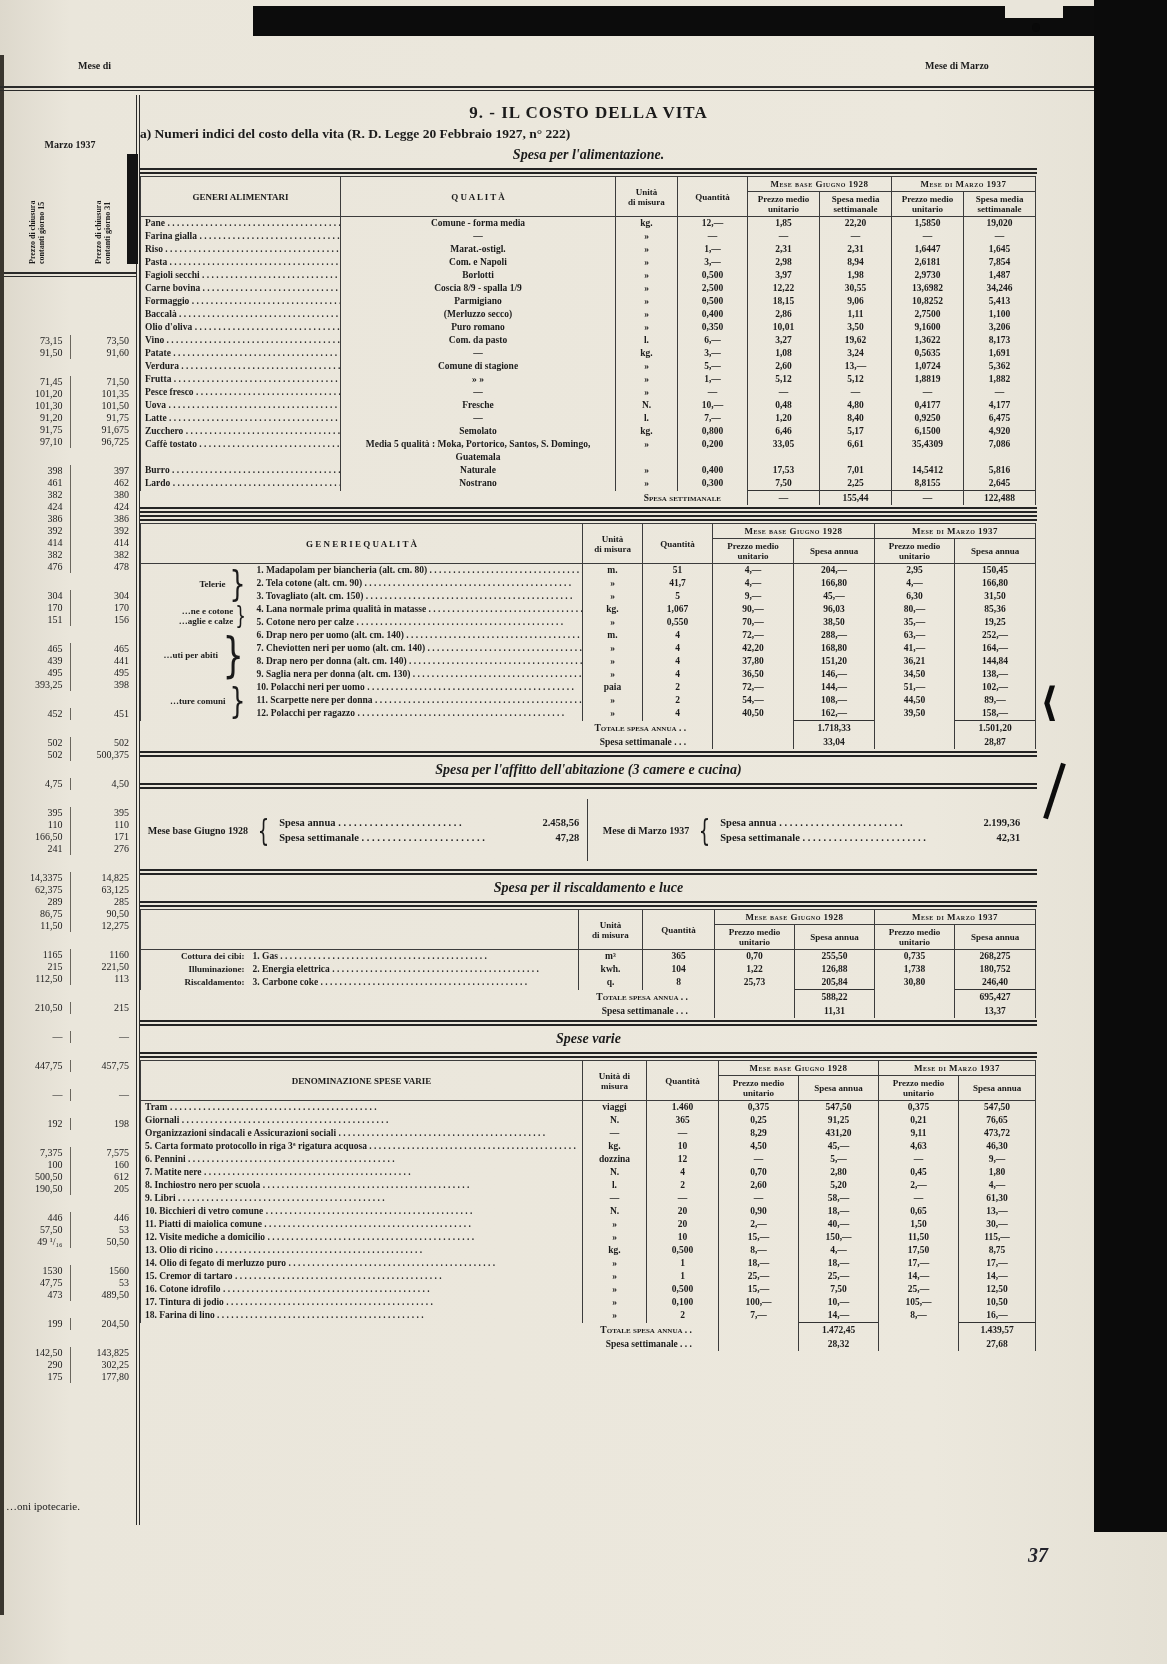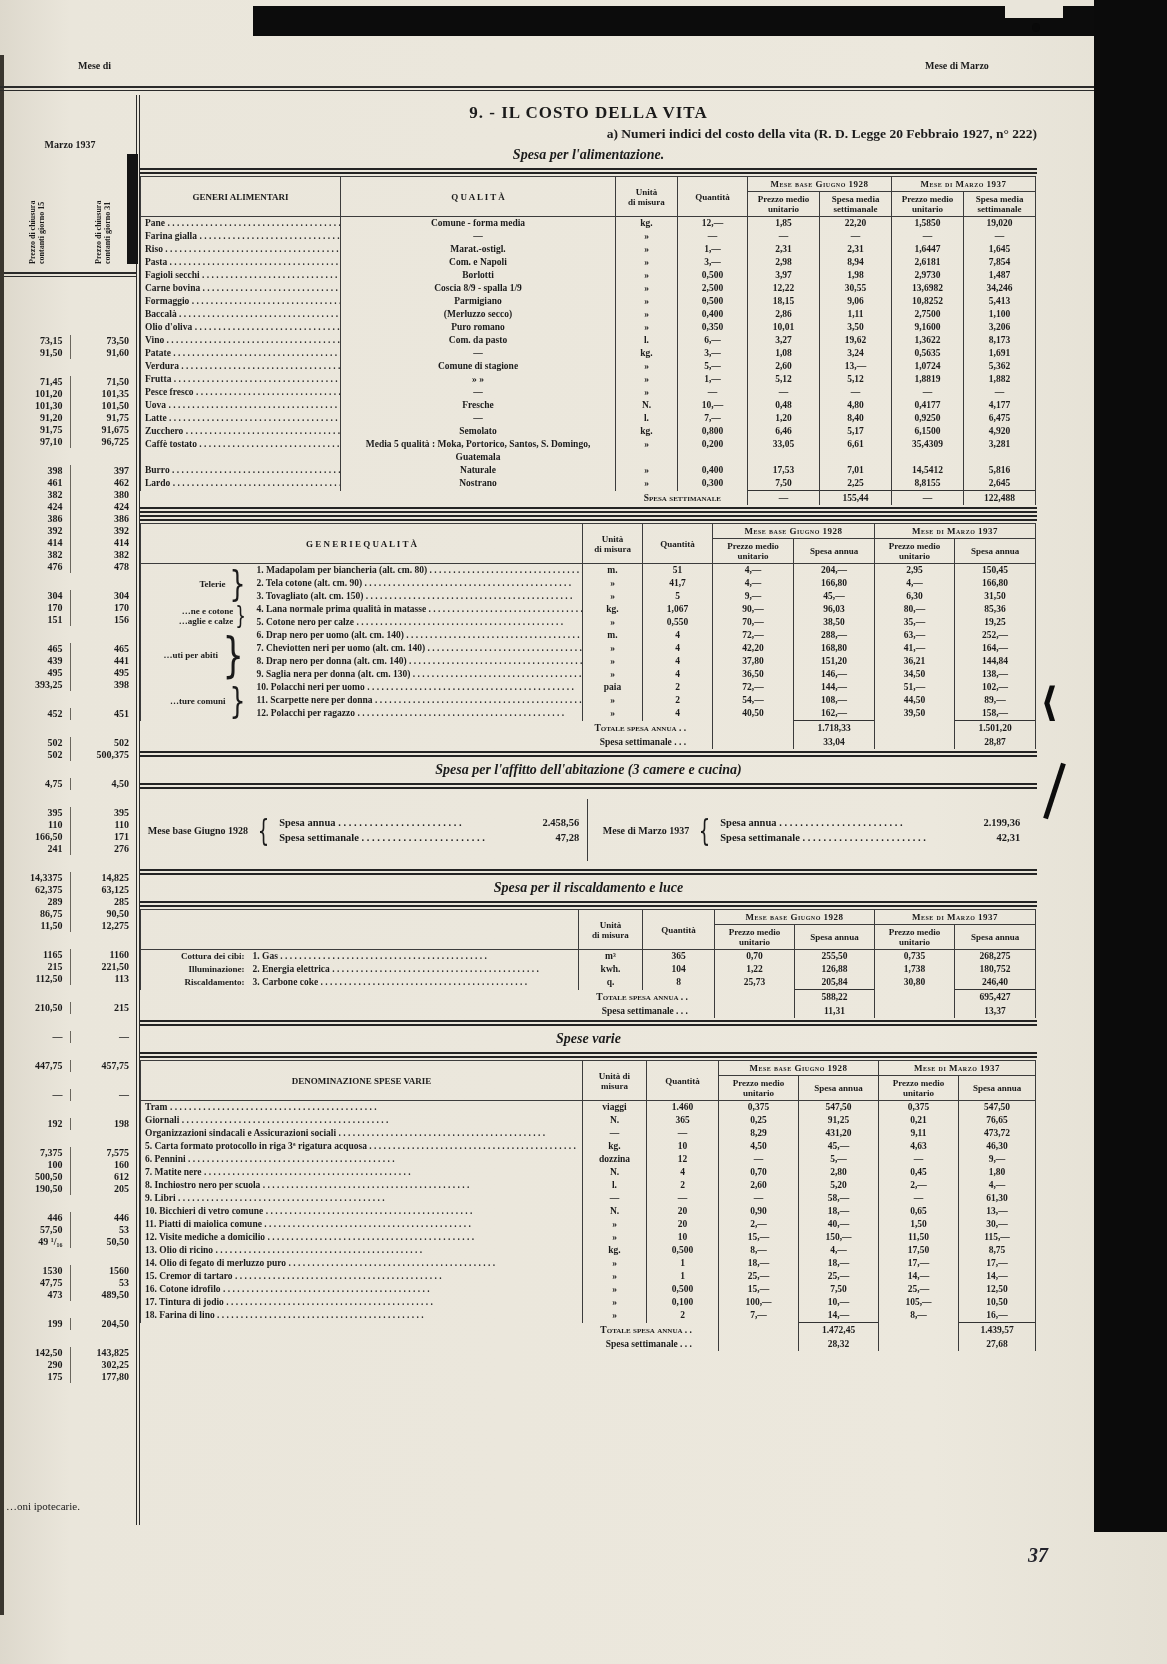--- a/index.html
+++ b/index.html
@@ -20,29 +20,29 @@
   .hdr-right{left:925px;}
   .page-number{position:absolute;left:1028px;top:1544px;font-size:20px;font-weight:bold;color:#23232b;font-style:italic;}
   .footer-left{position:absolute;left:6px;top:1500px;font-size:11px;font-weight:normal;}
   
   .sidebar{position:absolute;left:0;top:95px;width:132px;height:1430px;border-right:4px double #2a2a2a;padding-left:4px;}
   .sb-month{margin-top:44px;text-align:center;font-size:10px;font-weight:bold;}
   .sb-headers{position:relative;height:112px;margin-top:4px;display:flex;justify-content:space-around;}
   .rot{writing-mode:vertical-rl;transform:rotate(180deg);font-size:8px;line-height:1.15;font-weight:bold;height:110px;white-space:pre-line;text-align:left;}
   .sb-black{position:absolute;right:-2px;top:0;width:11px;height:110px;background:#141414;}
   .sb-rule{border-top:2px solid #2a2a2a;border-bottom:1px solid #2a2a2a;height:2px;margin:6px 0 0 0;}
-  .sb-nums{margin-top:58px;font-size:10px;font-weight:bold;}
+  .sb-nums{margin-top:58px;font-size:10px;font-weight:normal;}
   .sb-group{margin-bottom:17px;}
   .sb-row{display:flex;line-height:12px;}
   .sb-row span{flex:1;text-align:right;padding-right:7px;}
   .sb-row span:first-child{border-right:1px solid #6a665d;}
   
   .main{position:absolute;left:140px;top:95px;width:897px;}
   .title1{text-align:center;font-size:17px;font-weight:bold;margin-top:8px;letter-spacing:1px;}
-  .title2{text-align:right;font-size:13.5px;font-weight:bold;margin-top:3px;}
+  .title2{text-align:left;font-size:13.5px;font-weight:bold;margin-top:3px;}
   .sec-title{text-align:center;font-size:14px;font-weight:bold;font-style:italic;margin:5px 0;}
   .hrule{border-top:2px solid #242424;border-bottom:2px solid #242424;height:2px;margin:2px 0;}
   
   table.tbl{border-collapse:collapse;table-layout:fixed;width:895px;font-size:9.5px;font-weight:bold;margin:0;}
   .tbl th{font-size:9px;border:1px solid #3c3c3c;padding:2px 3px;text-align:center;vertical-align:middle;font-weight:bold;}
   .tbl th.grp{font-variant:small-caps;letter-spacing:.5px;}
   .tbl td{border-left:1px solid #3c3c3c;border-right:1px solid #3c3c3c;padding:0 4px;height:13px;vertical-align:top;overflow:hidden;line-height:13px;}
   .c-name{text-align:left;white-space:nowrap;}
   .c-qual{text-align:center;line-height:11px;}
   .c-unit{text-align:center;}
@@ -590,21 +590,21 @@
             <td class="c-num"><span class="ct">4,920</span></td>
           </tr>
           <tr>
             <td class="c-name leader"><span class="ct">Caffè tostato</span></td>
             <td class="c-qual"><span class="ct">Media 5 qualità : Moka, Portorico, Santos, S. Domingo, Guatemala</span></td>
             <td class="c-unit"><span class="ct">»</span></td>
             <td class="c-num"><span class="ct">0,200</span></td>
             <td class="c-num"><span class="ct">33,05</span></td>
             <td class="c-num"><span class="ct">6,61</span></td>
             <td class="c-num"><span class="ct">35,4309</span></td>
-            <td class="c-num"><span class="ct">3,281</span></td>
+            <td class="c-num"><span class="ct">7,086</span></td>
           </tr>
           <tr>
             <td class="c-name leader"><span class="ct">Burro</span></td>
             <td class="c-qual"><span class="ct">Naturale</span></td>
             <td class="c-unit"><span class="ct">»</span></td>
             <td class="c-num"><span class="ct">0,400</span></td>
             <td class="c-num"><span class="ct">17,53</span></td>
             <td class="c-num"><span class="ct">7,01</span></td>
             <td class="c-num"><span class="ct">14,5412</span></td>
             <td class="c-num"><span class="ct">5,816</span></td>

